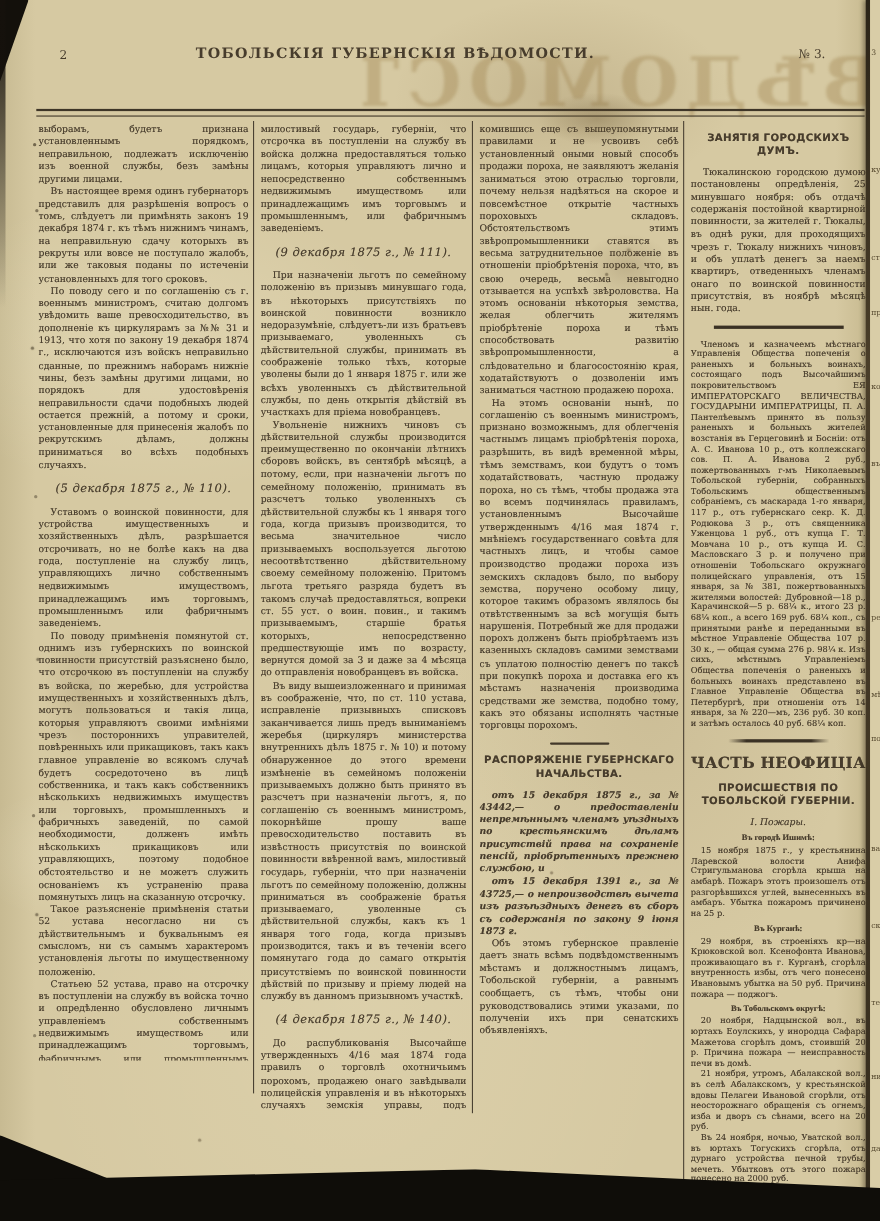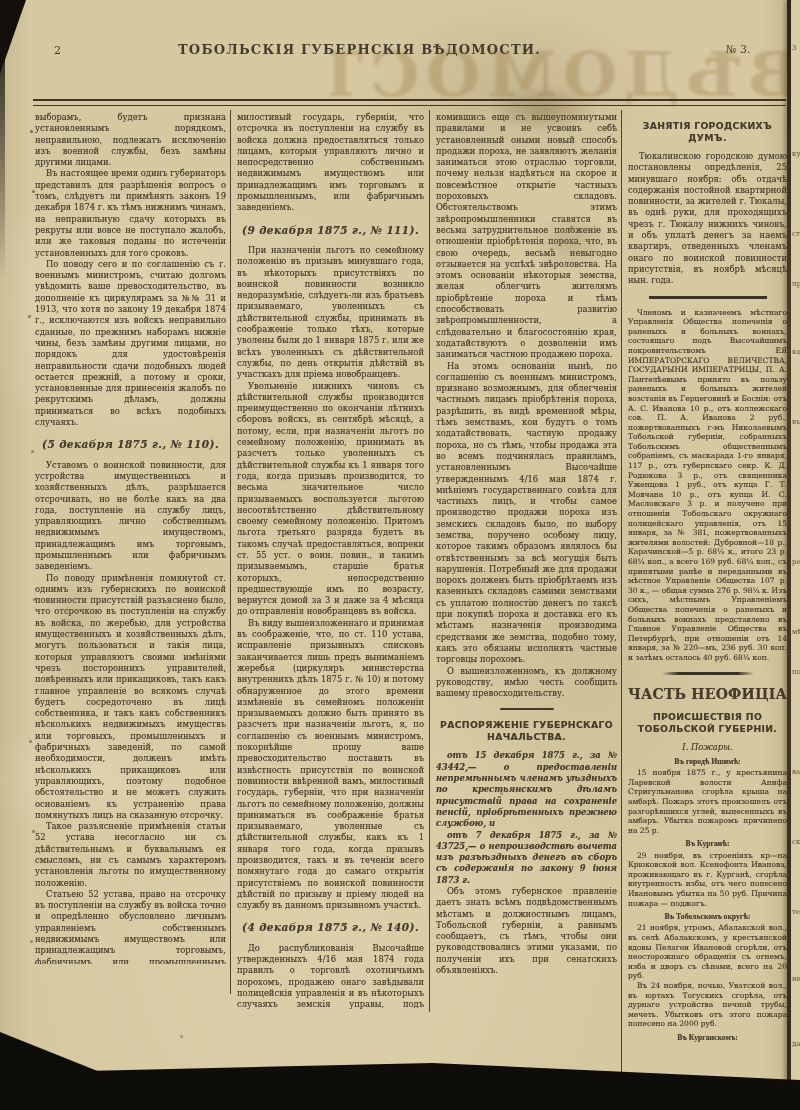--- a/index.html
+++ b/index.html
@@ -32,21 +32,21 @@
   .vr{position:absolute;width:1px;background:#4a4132;}
   .v1{left:230px;top:110px;height:884px;}
   .v2{left:429px;top:110px;height:902px;}
   .v3{left:621px;top:110px;height:970px;}
   
   .blk{font-size:8.4px;line-height:11.3px;text-align:justify;margin:0;
     text-shadow:0 0 .5px rgba(71,60,44,.55);}
   .p{text-indent:11px;}
   .pf{text-indent:0;}
   .pe{text-indent:11px;font-weight:bold;font-style:italic;}
-  .dh{text-align:center;font-weight:bold;font-style:italic;font-size:10.5px;
+  .dh{text-align:center;font-weight:normal;font-style:italic;font-size:10.5px;
     letter-spacing:.4px;margin:11px 0 9px;text-indent:0;}
   .sh{font-family:"DejaVu Sans",sans-serif;font-weight:bold;text-align:center;
     font-size:9.3px;line-height:12px;letter-spacing:.3px;margin:8px 0 7px;text-indent:0;}
   .bh{font-weight:bold;text-align:center;font-size:14px;line-height:17px;
     letter-spacing:.2px;margin:11px 0 8px;text-indent:0;white-space:nowrap;}
   .si{text-align:center;font-style:italic;margin:5px 0 1px;text-indent:0;}
   .sb{font-family:Liberation Serif, serif;font-weight:bold;text-align:center;
     font-size:7.7px;margin:3px 0 1px;text-indent:0;}
   .sm{font-size:7.5px;line-height:9.6px;text-indent:9px;}
   .dv,.dvs,.dvt,.dvo{margin:9px auto;}
@@ -112,41 +112,41 @@
       <div class="blk dh">(9 декабря 1875 г., № 111).</div>
       <div class="blk p">При назначеніи льготъ по семейному положенію въ призывъ минувшаго года, въ нѣкоторыхъ присутствіяхъ по воинской повинности возникло недоразумѣніе, слѣдуетъ-ли изъ братьевъ призываемаго, уволенныхъ съ дѣйствительной службы, принимать въ соображеніе только тѣхъ, которые уволены были до 1 января 1875 г. или же всѣхъ уволенныхъ съ дѣйствительной службы, по день открытія дѣйствій въ участкахъ для пріема новобранцевъ.</div>
       <div class="blk p">Увольненіе нижнихъ чиновъ съ дѣйствительной службы производится преимущественно по окончаніи лѣтнихъ сборовъ войскъ, въ сентябрѣ мѣсяцѣ, а потому, если, при назначеніи льготъ по семейному положенію, принимать въ разсчетъ только уволенныхъ съ дѣйствительной службы къ 1 января того года, когда призывъ производится, то весьма значительное число призываемыхъ воспользуется льготою несоотвѣтственно дѣйствительному своему семейному положенію. Притомъ льгота третьяго разряда будетъ въ такомъ случаѣ предоставляться, вопреки ст. 55 уст. о воин. повин., и такимъ призываемымъ, старшіе братья которыхъ, непосредственно предшествующіе имъ по возрасту, вернутся домой за 3 и даже за 4 мѣсяца до отправленія новобранцевъ въ войска.</div>
       <div class="blk p">Въ виду вышеизложеннаго и принимая въ соображеніе, что, по ст. 110 устава, исправленіе призывныхъ списковъ заканчивается лишь предъ выниманіемъ жеребья (циркуляръ министерства внутреннихъ дѣлъ 1875 г. № 10) и потому обнаруженное до этого времени измѣненіе въ семейномъ положеніи призываемыхъ должно быть принято въ разсчетъ при назначеніи льготъ, я, по соглашенію съ военнымъ министромъ, покорнѣйше прошу ваше превосходительство поставить въ извѣстность присутствія по воинской повинности ввѣренной вамъ, милостивый государь, губерніи, что при назначеніи льготъ по семейному положенію, должны приниматься въ соображеніе братья призываемаго, уволенные съ дѣйствительной службы, какъ къ 1 января того года, когда призывъ производится, такъ и въ теченіи всего помянутаго года до самаго открытія присутствіемъ по воинской повинности дѣйствій по призыву и пріему людей на службу въ данномъ призывномъ участкѣ.</div>
       <div class="blk dh">(4 декабря 1875 г., № 140).</div>
       <div class="blk p">До распубликованія Высочайше утвержденныхъ 4/16 мая 1874 года правилъ о торговлѣ охотничьимъ порохомъ, продажею онаго завѣдывали полицейскія управленія и въ нѣкоторыхъ случаяхъ земскія управы, подъ надзоромъ и отвѣтственностью полиціи. Нынѣ, со введеніемъ въ дѣйствіе означенныхъ правилъ, система продажи пороха измѣнилась и этою торговлею дано право заниматься частнымъ лицамъ съ соблюденіемъ условій, предписанныхъ поименованными правилами. Въ нѣкоторыхъ губерніяхъ, преимущественно въ тѣхъ, гдѣ жители занимаются звѣринымъ промысломъ и благосостояніе ихъ, а также уплата податей стоитъ въ прямой зависимости отъ успѣха звѣроловства, порохъ, какъ извѣстно, составляетъ насущную потребность. Между тѣмъ жители этихъ мѣстностей, не позна-</div>
     </div>
   <div class="col c3">
       <div class="blk pf">комившись еще съ вышеупомянутыми правилами и не усвоивъ себѣ установленный оными новый способъ продажи пороха, не заявляютъ желанія заниматься этою отраслью торговли, почему нельзя надѣяться на скорое и повсемѣстное открытіе частныхъ пороховыхъ складовъ. Обстоятельствомъ этимъ звѣропромышленники ставятся въ весьма затруднительное положеніе въ отношеніи пріобрѣтенія пороха, что, въ свою очередь, весьма невыгодно отзывается на успѣхѣ звѣроловства. На этомъ основаніи нѣкоторыя земства, желая облегчить жителямъ пріобрѣтеніе пороха и тѣмъ способствовать развитію звѣропромышленности, а слѣдовательно и благосостоянію края, ходатайствуютъ о дозволеніи имъ заниматься частною продажею пороха.</div>
       <div class="blk p">На этомъ основаніи нынѣ, по соглашенію съ военнымъ министромъ, признано возможнымъ, для облегченія частнымъ лицамъ пріобрѣтенія пороха, разрѣшить, въ видѣ временной мѣры, тѣмъ земствамъ, кои будутъ о томъ ходатайствовать, частную продажу пороха, но съ тѣмъ, чтобы продажа эта во всемъ подчинялась правиламъ, установленнымъ Высочайше утвержденнымъ 4/16 мая 1874 г. мнѣніемъ государственнаго совѣта для частныхъ лицъ, и чтобы самое производство продажи пороха изъ земскихъ складовъ было, по выбору земства, поручено особому лицу, которое такимъ образомъ являлось бы отвѣтственнымъ за всѣ могущія быть нарушенія. Потребный же для продажи порохъ долженъ быть пріобрѣтаемъ изъ казенныхъ складовъ самими земствами съ уплатою полностію денегъ по таксѣ при покупкѣ пороха и доставка его къ мѣстамъ назначенія производима средствами же земства, подобно тому, какъ это обязаны исполнять частные торговцы порохомъ.</div>
-      <div class="blk p">О вышеизложенномъ, къ должному руководству, имѣю честь сообщить вашему превосходительству.</div>
       <div class="blk dv"></div>
       <div class="blk sh">РАСПОРЯЖЕНІЕ ГУБЕРНСКАГО НАЧАЛЬСТВА.</div>
       <div class="blk pe">отъ 15 декабря 1875 г., за № 43442,— о предоставленіи непремѣннымъ членамъ уѣздныхъ по крестьянскимъ дѣламъ присутствій права на сохраненіе пенсій, пріобрѣтенныхъ прежнею службою, и</div>
-      <div class="blk pe">отъ 7 декабря 1875 г., за № 43725,— о непроизводствѣ вычета изъ разъѣздныхъ денегъ въ сборъ съ содержанія по закону 9 іюня 1873 г.</div>
+      <div class="blk pe">отъ 15 декабря 1391 г., за № 43725,— о непроизводствѣ вычета изъ разъѣздныхъ денегъ въ сборъ съ содержанія по закону 9 іюня 1873 г.</div>
       <div class="blk p">Объ этомъ губернское правленіе даетъ знать всѣмъ подвѣдомственнымъ мѣстамъ и должностнымъ лицамъ, Тобольской губерніи, а равнымъ сообщаетъ, съ тѣмъ, чтобы они руководствовались этими указами, по полученіи ихъ при сенатскихъ объявленіяхъ.</div>
     </div>
   <div class="col c4">
       <div class="blk sh">ЗАНЯТІЯ ГОРОДСКИХЪ ДУМЪ.</div>
       <div class="blk p">Тюкалинскою городскою думою постановлены опредѣленія, 25 минувшаго ноября: объ отдачѣ содержанія постойной квартирной повинности, за жителей г. Тюкалы, въ однѣ руки, для проходящихъ чрезъ г. Тюкалу нижнихъ чиновъ, и объ уплатѣ денегъ за наемъ квартиръ, отведенныхъ членамъ онаго по воинской повинности присутствія, въ ноябрѣ мѣсяцѣ нын. года.</div>
       <div class="blk dvt"></div>
       <div class="blk sm">Членомъ и казначеемъ мѣстнаго Управленія Общества попеченія о раненыхъ и больныхъ воинахъ, состоящаго подъ Высочайшимъ покровительствомъ ЕЯ ИМПЕРАТОРСКАГО ВЕЛИЧЕСТВА, ГОСУДАРЫНИ ИМПЕРАТРИЦЫ, П. А. Пантелѣевымъ принято въ пользу раненыхъ и больныхъ жителей возстанія въ Герцеговинѣ и Босніи: отъ А. С. Иванова 10 р., отъ коллежскаго сов. П. А. Иванова 2 руб., пожертвованныхъ г-мъ Николаевымъ Тобольской губерніи, собранныхъ Тобольскимъ общественнымъ собраніемъ, съ маскарада 1-го января, 117 р., отъ губернскаго секр. К. Д. Родюкова 3 р., отъ священника Уженцова 1 руб., отъ купца Г. Т. Мовчана 10 р., отъ купца И. С. Масловскаго 3 р. и получено при отношеніи Тобольскаго окружнаго полицейскаго управленія, отъ 15 января, за № 381, пожертвованныхъ жителями волостей: Дубровной—18 р., Карачинской—5 р. 68¼ к., итого 23 р. 68¼ коп., а всего 169 руб. 68¼ коп., съ принятыми ранѣе и переданными въ мѣстное Управленіе Общества 107 р. 30 к., — общая сумма 276 р. 98¼ к. Изъ сихъ, мѣстнымъ Управленіемъ Общества попеченія о раненыхъ и больныхъ воинахъ представлено въ Главное Управленіе Общества въ Петербургѣ, при отношеніи отъ 14 января, за № 220—мъ, 236 руб. 30 коп. и затѣмъ осталось 40 руб. 68¼ коп.</div>
       <div class="blk dvo"></div>
       <div class="blk bh">ЧАСТЬ НЕОФИЦІАЛЬНАЯ.</div>
       <div class="blk sh">ПРОИСШЕСТВІЯ ПО ТОБОЛЬСКОЙ ГУБЕРНІИ.</div>
       <div class="blk si">I. Пожары.</div>
       <div class="blk sb">Въ городѣ Ишимѣ:</div>
       <div class="blk sm">15 ноября 1875 г., у крестьянина Ларевской волости Анифа Стригульманова сгорѣла крыша на амбарѣ. Пожаръ этотъ произошелъ отъ разгорѣвшихся углей, вынесенныхъ въ амбаръ. Убытка пожаромъ причинено на 25 р.</div>
       <div class="blk sb">Въ Курганѣ:</div>
       <div class="blk sm">29 ноября, въ строеніяхъ кр—на Крюковской вол. Ксенофонта Иванова, проживающаго въ г. Курганѣ, сгорѣла внутренность избы, отъ чего понесено Ивановымъ убытка на 50 руб. Причина пожара — поджогъ.</div>
       <div class="blk sb">Въ Тобольскомъ округѣ:</div>
+      <div class="blk sm">20 ноября, Надцынской вол., въ юртахъ Еоулскихъ, у инородца Сафара Мажетова сгорѣлъ домъ, стоившій 20 р. Причина пожара — неисправность печи въ домѣ.</div>
       <div class="blk sm">21 ноября, утромъ, Абалакской вол., въ селѣ Абалакскомъ, у крестьянской вдовы Пелагеи Ивановой сгорѣли, отъ неосторожнаго обращенія съ огнемъ, изба и дворъ съ сѣнами, всего на 20 руб.</div>
       <div class="blk sm">Въ 24 ноября, ночью, Уватской вол., въ юртахъ Тогускихъ сгорѣла, отъ дурнаго устройства печной трубы, мечеть. Убытковъ отъ этого пожара понесено на 2000 руб.</div>
       <div class="blk sb">Въ Курганскомъ:</div>
     </div>
 
   <div class="vr v1"></div>
   <div class="vr v2"></div>
   <div class="vr v3"></div>
 
   <div class="stain st1"></div>

